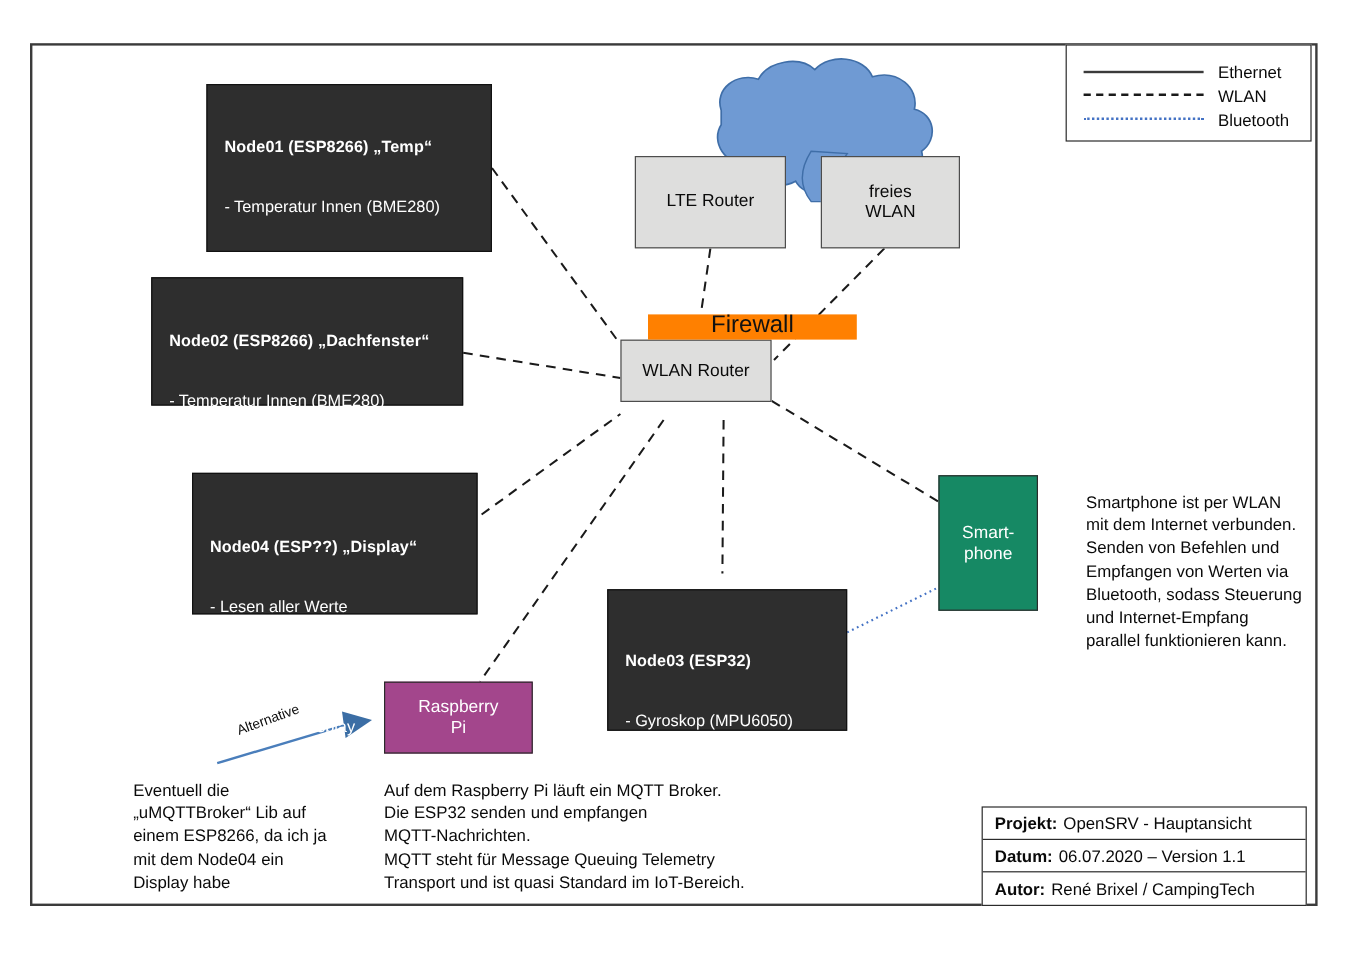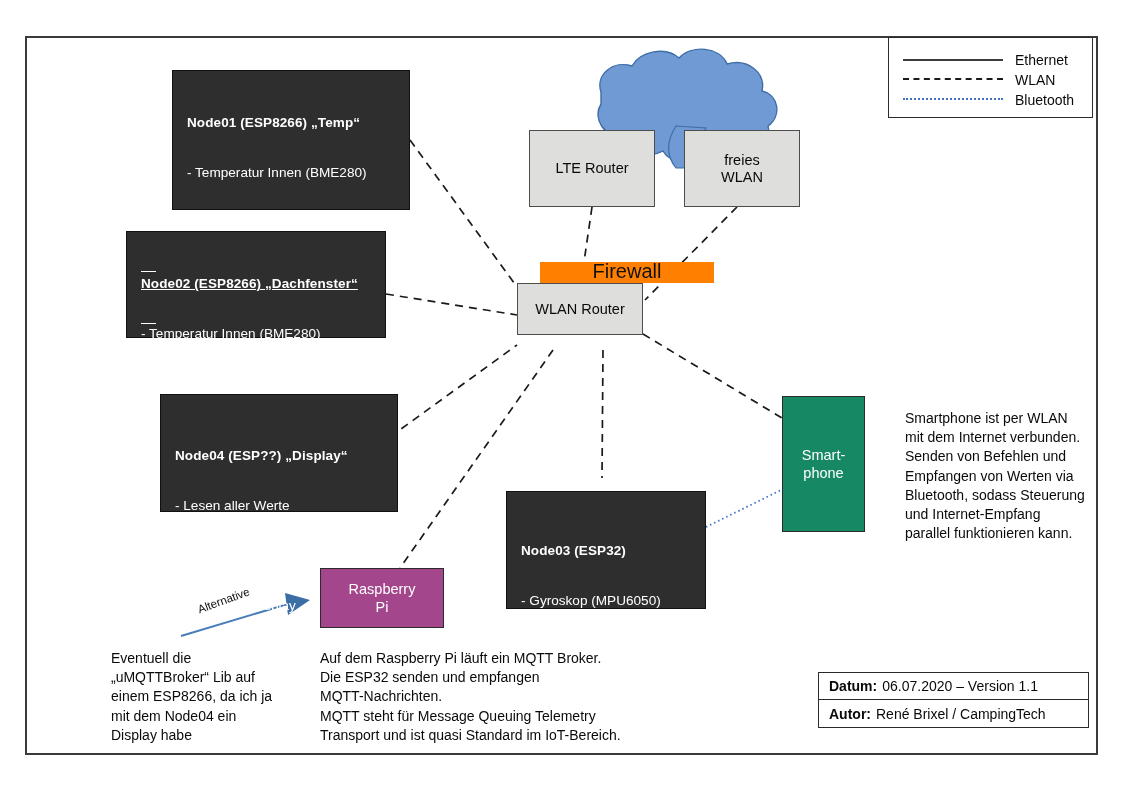--- a/index.html
+++ b/index.html
@@ -244,21 +244,21 @@
   <div class="node" style="left:172px; top:70px; width:238px; height:140px;">
     <div class="title">Node01 (ESP8266) „Temp“</div>
     <div class="line">- Temperatur Innen (BME280)</div>
     <div class="line">- Luftfeuchtigkeit Innen (BME280)</div>
     <div class="line">- Luftdruck innen (BME280)</div>
     <div class="line">- Temperatur Außen (ds18b20)</div>
     <div class="line">- GPS (Neo-6M)</div>
     <div class="line">- Datum / Zeit (Neo-6M)</div>
   </div>
 
-  <div class="node" style="left:126px; top:231px; width:260px; height:107px;text-decoration:underline;">
+  <div class="node" style="left:126px; top:231px; width:260px; height:107px;">
     <div class="title">Node02 (ESP8266) „Dachfenster“</div>
     <div class="line">- Temperatur Innen (BME280)</div>
     <div class="line">- Luftfeuchtigkeit Innen (BME280)</div>
     <div class="line">- Luftdruck innen (BME280)</div>
     <div class="line">- PWM-Motorsteuerung (IRZ44N)</div>
   </div>
 
   <div class="node" style="left:160px; top:394px; width:238px; height:118px; padding-top:18px;">
     <div class="title">Node04 (ESP??) „Display“</div>
     <div class="line">- Lesen aller Werte</div>
@@ -285,21 +285,21 @@
   </div>
 
   <div class="greybox" style="left:517px; top:283px; width:126px; height:52px;">
     <span>WLAN Router</span>
   </div>
 
   <div class="firewall" style="left:540px; top:262px; width:174px; height:21px;">
     <span>Firewall</span>
   </div>
 
-  <div class="colorbox smartphone" style="left:782px; top:396px; width:83px; height:136px;">
+  <div class="colorbox smartphone" style="left:782px; top:396px; width:83px; height:113px;">
     <span>Smart-
 phone</span>
   </div>
 
   <div class="colorbox raspi" style="left:320px; top:568px; width:124px; height:60px;">
     <span>Raspberry
 Pi</span>
   </div>
 
   <div class="note" style="left:905px; top:409px; width:190px;">Smartphone ist per WLAN
@@ -319,20 +319,24 @@
   <div class="note" style="left:111px; top:649px; width:200px;">Eventuell die
 „uMQTTBroker“ Lib auf
 einem ESP8266, da ich ja
 mit dem Node04 ein
 Display habe</div>
 
   <div class="altlabel">Alternative</div>
 
   <div class="titleblock">
     <div class="tb-row">
+      <b>Projekt:</b>
+      <span>OpenSRV - Hauptansicht</span>
+    </div>
+    <div class="tb-row">
       <b>Datum:</b>
       <span>06.07.2020 – Version 1.1</span>
     </div>
     <div class="tb-row">
       <b>Autor:</b>
       <span>René Brixel / CampingTech</span>
     </div>
   </div>
 
 </div>

